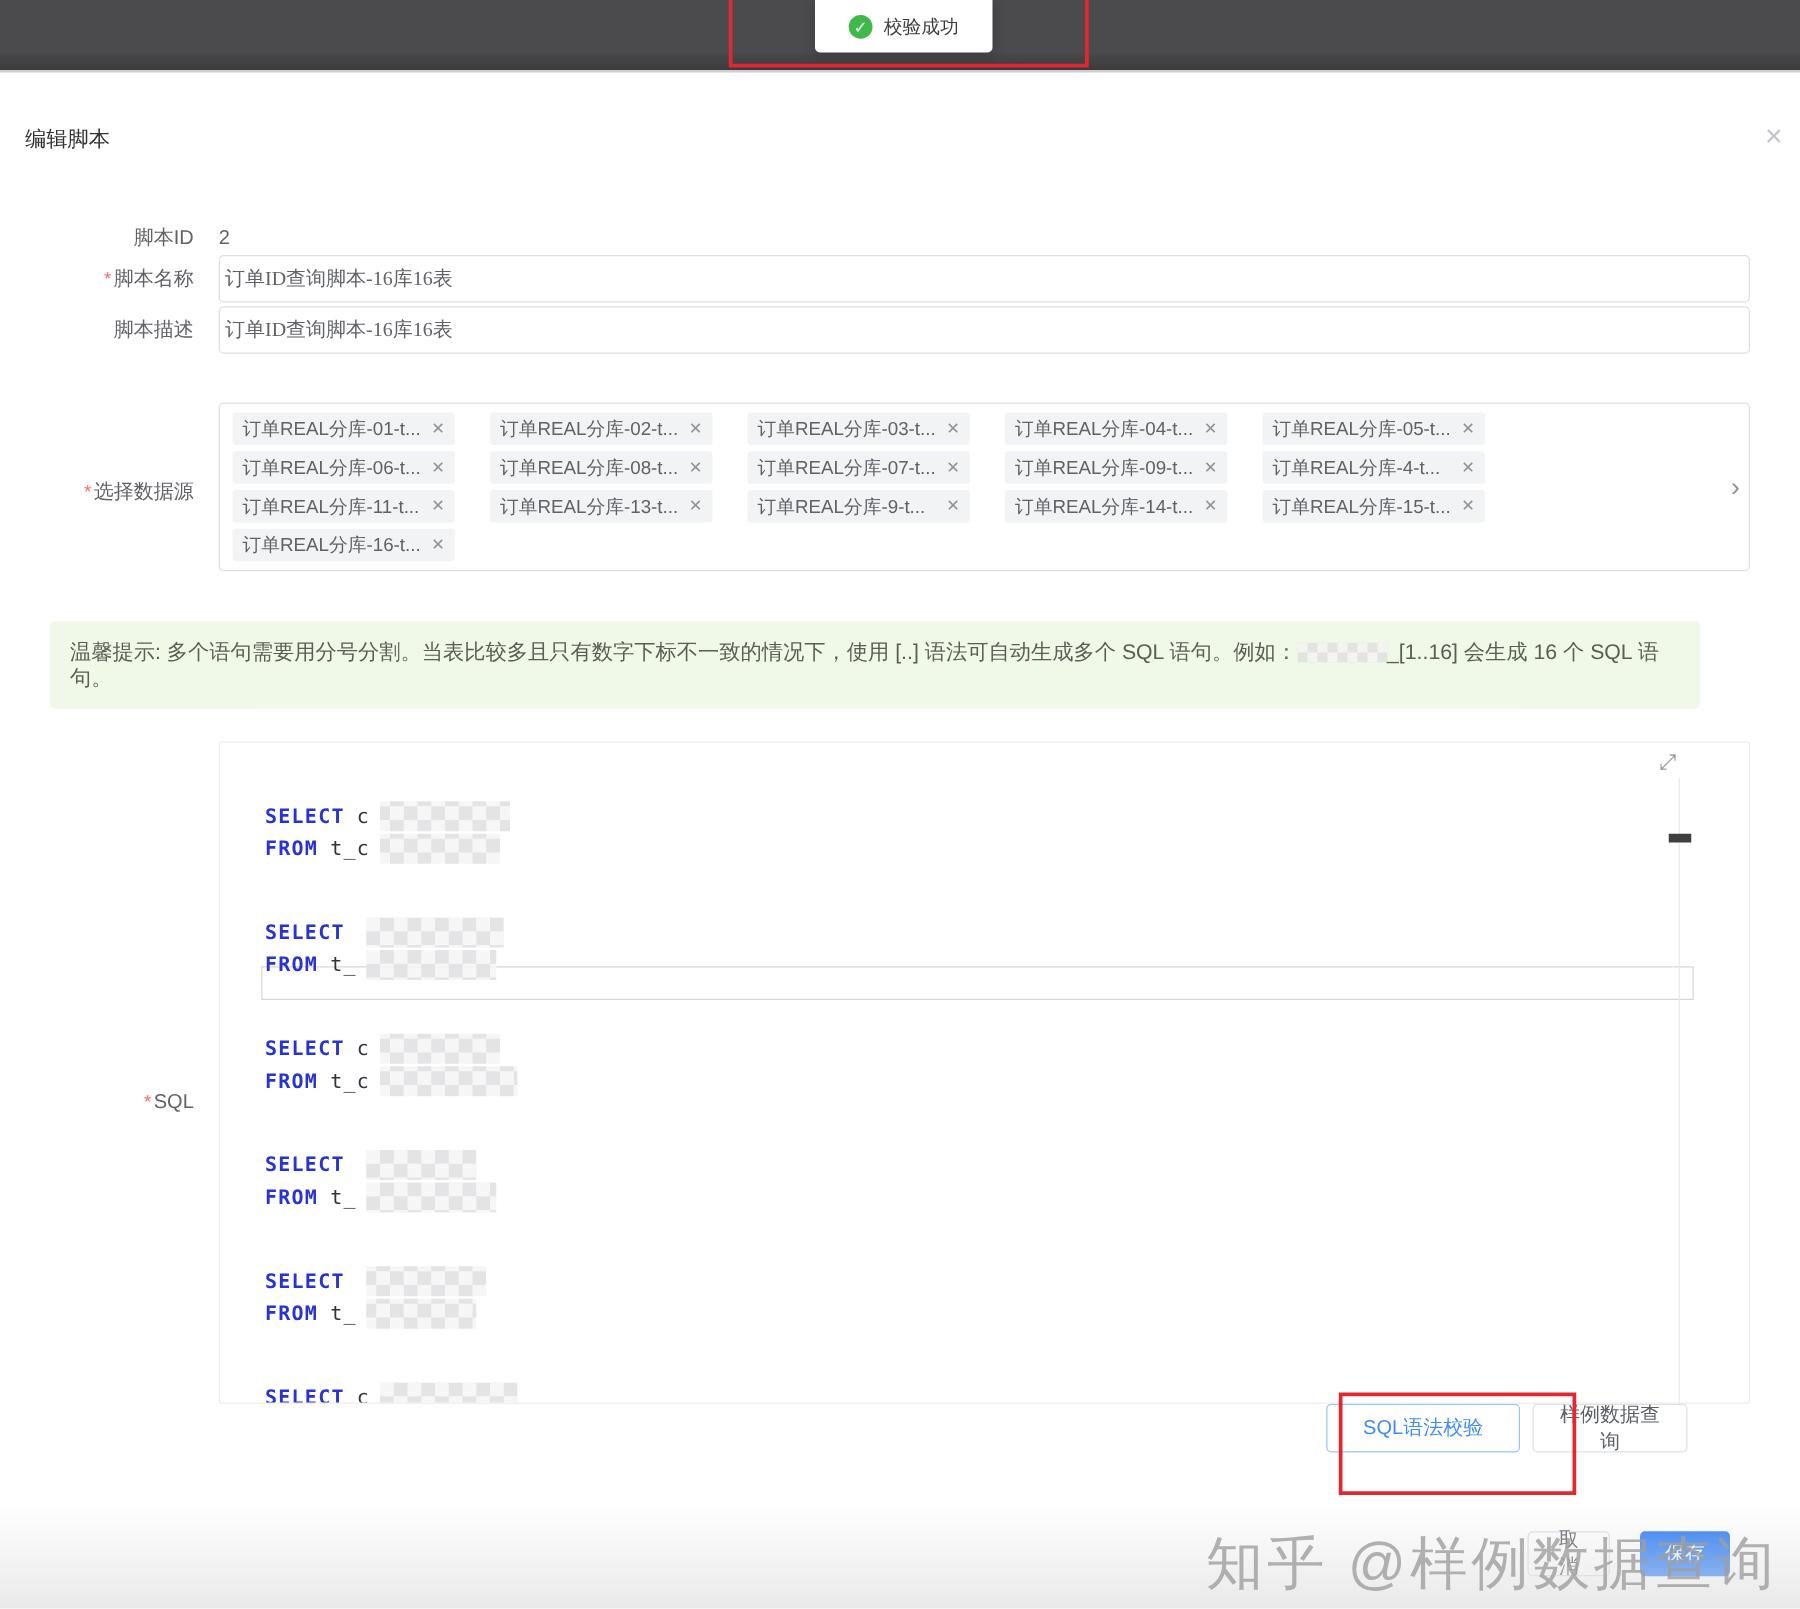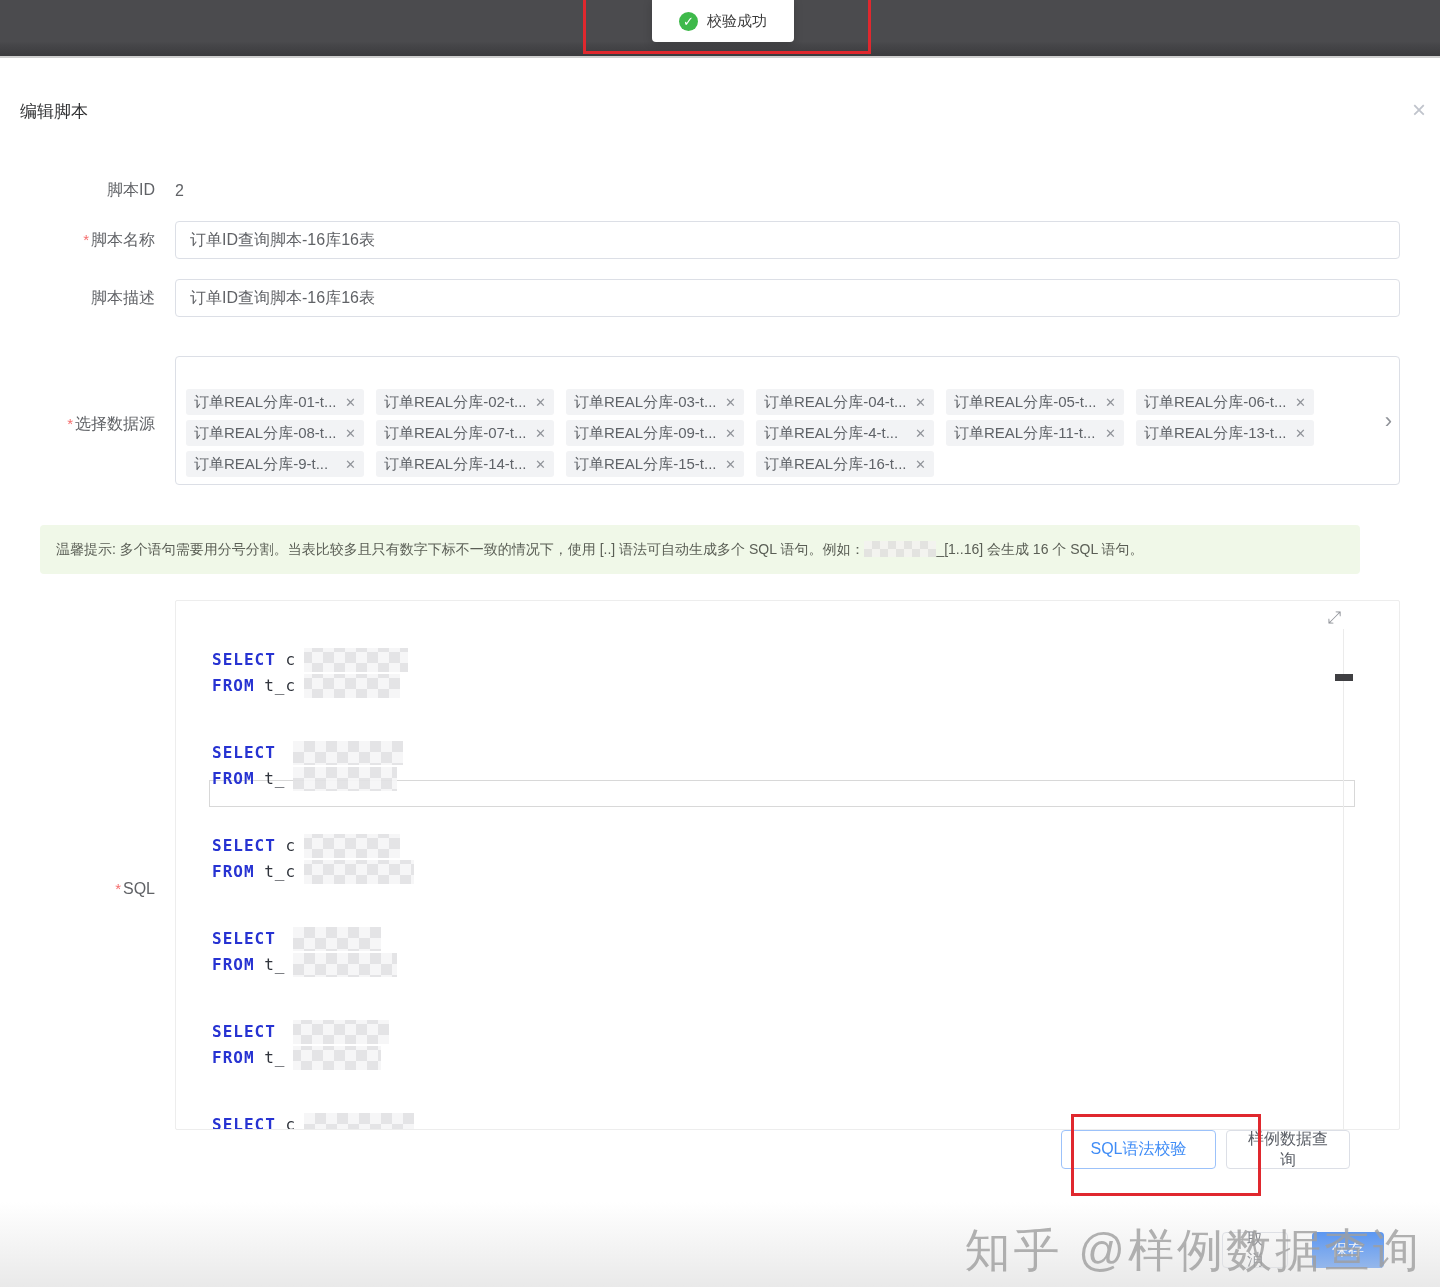--- a/index.html
+++ b/index.html
@@ -22,49 +22,49 @@
     pointer-events:none; z-index:60; }
   .anno-toast { left:583px; top:-8px; width:288px; height:62px; }
   .anno-btn { left:1071px; top:1114px; width:190px; height:82px; }
 
   
   .dialog-title { position:absolute; left:20px; top:100px; font-size:17px; color:#303133; z-index:5; }
   .dialog-close { position:absolute; right:14px; top:98px; font-size:24px; color:#c0c4cc;
     line-height:24px; cursor:pointer; z-index:5; }
 
   .content { position:absolute; left:0; top:180px; width:1440px; padding-right:40px; }
-  .form-row { display:flex; align-items:center; margin-bottom:20px; }
+  .form-row { display:flex; align-items:center; margin-bottom:3px; }
   .form-row.top-align { align-items:center; }
   .f-label { width:155px; flex:0 0 155px; text-align:right; font-size:16px; color:#606266; padding-right:0; }
   .f-label .req { color:#f56c6c; margin-right:2px; font-size:15px; }
   .f-content { flex:1; margin-left:20px; }
   .row-id { }
   .row-desc { margin-bottom:39px; }
   .row-ds { margin-bottom:40px; }
   .plain-value { font-size:16px; color:#606266; }
 
   .text-input { width:100%; height:38px; border:1px solid #dcdfe6; border-radius:4px;
-    padding:0 14px; font-size:16px; color:#606266; outline:none; background:#fff;
-    font-family:Liberation Sans, sans-serif; }
+    padding:0 4px; font-size:16px; color:#606266; outline:none; background:#fff;
+    font-family:Liberation Serif, serif; }
 
   
   .ds-box { position:relative; border:1px solid #dcdfe6; border-radius:4px;
     padding:7px 26px 7px 10px; min-height:102px; }
-  .ds-tags { display:flex; flex-wrap:wrap; gap:5px 12px;margin-top:25px; }
+  .ds-tags { display:flex; flex-wrap:wrap; gap:5px 28px; }
   .ds-tag { width:178px; height:26px; background:#f2f3f5; border-radius:3px;
     display:flex; align-items:center; justify-content:space-between;
     padding:0 8px; font-size:15px; color:#5f6368; white-space:nowrap; }
   .ds-tag .x { color:#909399; font-size:13px; margin-left:6px; cursor:pointer; }
   .ds-more { position:absolute; right:7px; top:50%; transform:translateY(-50%);
     color:#909399; font-size:22px; line-height:20px; cursor:pointer; }
   .ds-label { padding-top:8px; }
 
   
   .tip { margin:0 40px 26px 40px; background:#f0f8e8; border-radius:4px;
-    padding:14px 16px; font-size:14px; color:#5a5e55; line-height:21px; }
+    padding:14px 16px; font-size:17px; color:#5a5e55; line-height:21px; }
   .tip .mosaic-sm { display:inline-block; width:72px; height:16px; vertical-align:-3px;
     background:repeating-conic-gradient(#e3e3e0 0% 25%, #f3f3ef 0% 50%); background-size:16px 16px; }
 
   
   .row-sql { margin-bottom:20px; }
   .sql-label { padding-top:8px; }
   .editor { position:relative; height:530px; border:1px solid #ededed; background:#fff;
     border-radius:2px; overflow:hidden; padding:5px 0 0 36px;
     font-family:"DejaVu Sans Mono","Liberation Mono",monospace; font-size:16px; }
   .stmt { margin-bottom:24px; position:relative; z-index:2;margin-top:41px; }

